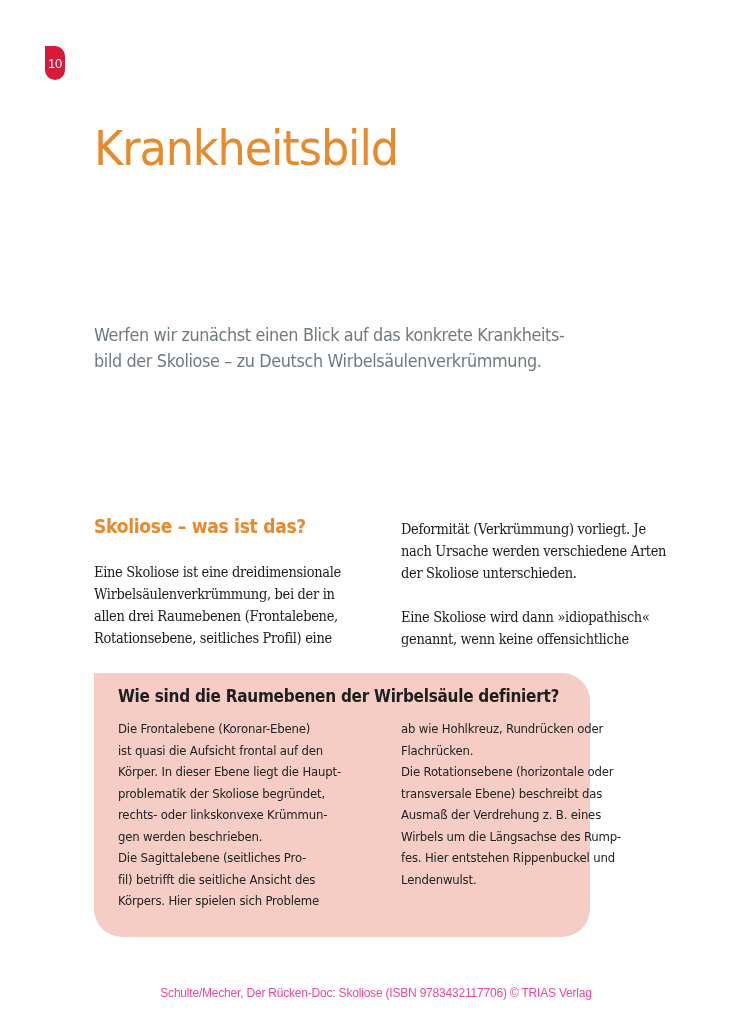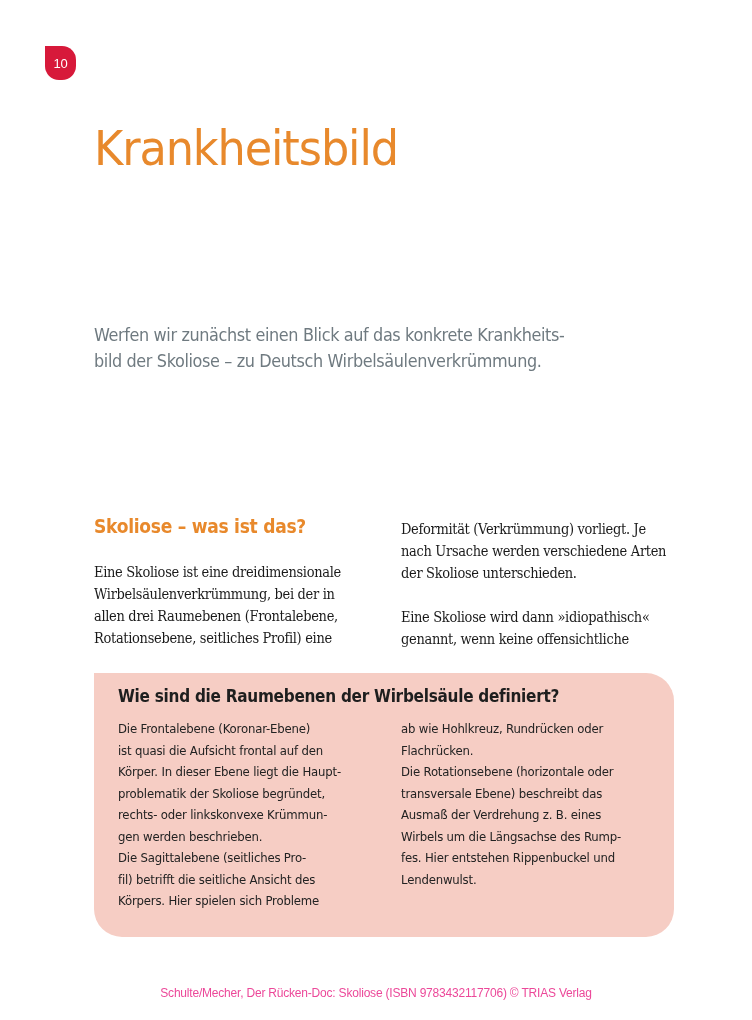--- a/index.html
+++ b/index.html
@@ -11,21 +11,21 @@
       width: 752px;
       height: 1020px;
       position: relative;
       overflow: hidden;
       font-family: "DejaVu Sans", sans-serif;
     }
     .page-badge {
       position: absolute;
       left: 45px;
       top: 46px;
-      width: 31px;
+      width: 20px;
       height: 34px;
       background: #d7193a;
       color: #ffffff;
       border-radius: 0 14px 14px 14px;
       font-family: "Liberation Sans", sans-serif;
       font-size: 13px;
       display: flex;
       align-items: center;
       justify-content: center;
       letter-spacing: -0.3px;
@@ -86,21 +86,21 @@
     }
     .body-col span { display: block; white-space: nowrap; }
     .body-col .gap { height: 22px; }
     .col-left { left: 94px; top: 561px; }
     .col-right { left: 401px; top: 518px; }
 
     .info-box {
       position: absolute;
       left: 94px;
       top: 673px;
-      width: 580px;
+      width: 496px;
       height: 264px;
       background: #f6cdc4;
       border-radius: 0 28px 28px 28px;
     }
     .info-box-title {
       position: absolute;
       left: 24px;
       top: 13px;
       margin: 0;
       font-family: "DejaVu Sans", sans-serif;

